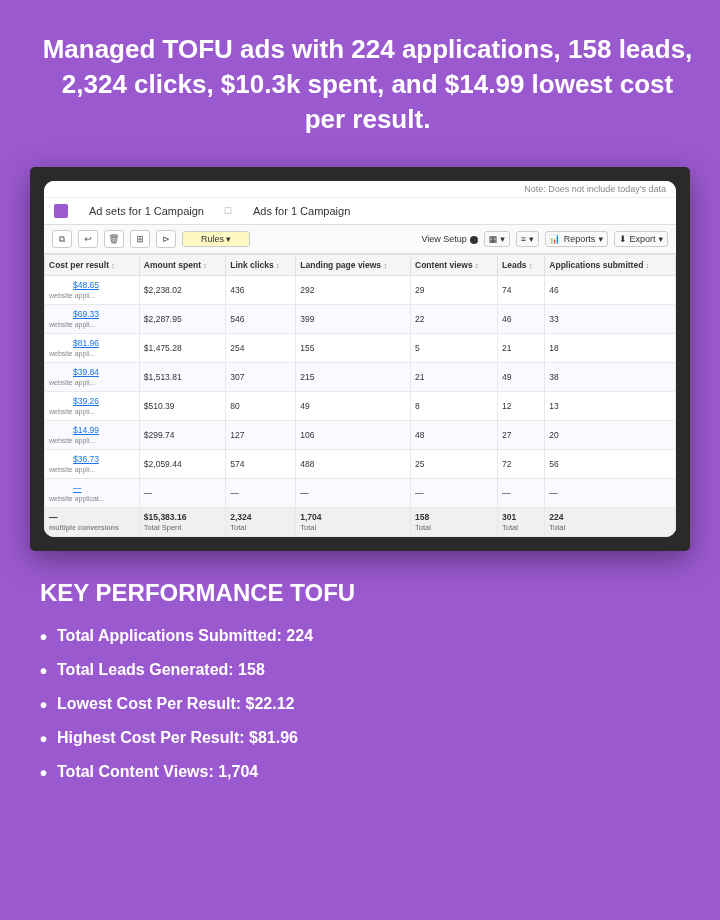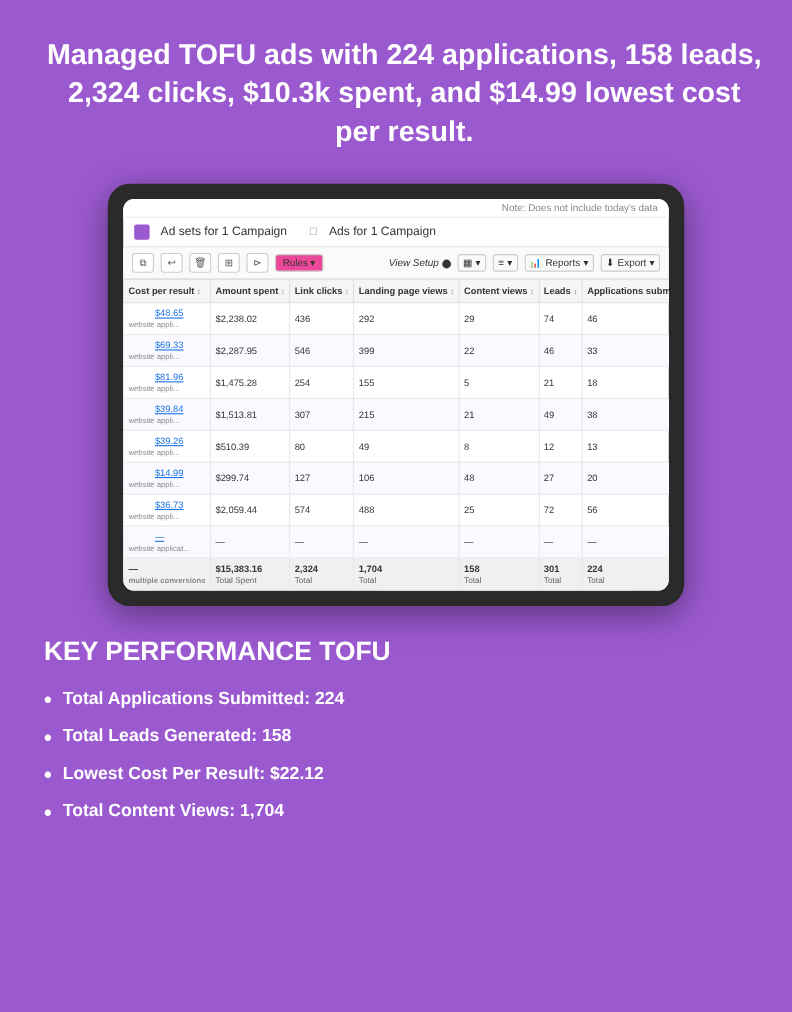--- a/index.html
+++ b/index.html
@@ -15,23 +15,23 @@
       text-align: center;
       padding: 32px 25px 20px 40px;
       font-size: 26px;
       font-weight: 900;
       line-height: 1.35;
       color: #fff;
     }
 
     .tablet-wrapper {
       margin: 10px auto 0 auto;
-      width: 524px;
+      width: 660px;
       background: #2a2a2a;
-      border-radius: 20px;
+      border-radius: 5px;
       padding: 14px 14px 14px 14px;
       box-shadow: 0 8px 30px rgba(0,0,0,0.4);
     }
 
     .tablet-screen {
       background: #fff;
       border-radius: 10px;
       overflow: hidden;
       font-family: Arial, sans-serif;
     }
@@ -51,21 +51,21 @@
       padding: 6px 10px;
       gap: 20px;
       border-bottom: 1px solid #ddd;
       font-size: 11px;
       color: #333;
     }
 
     .tab-item {
       display: flex;
       align-items: center;
-      gap: 10px;
+      gap: 21px;
     }
 
     .tab-icon {
       width: 14px;
       height: 14px;
       background: #9b59d0;
       display: inline-block;
       border-radius: 2px;
     }
 
@@ -91,35 +91,34 @@
       color: #555;
       cursor: pointer;
     }
 
     .toolbar-rules {
       display: flex;
       align-items: center;
       gap: 2px;
       border: 1px solid #ccc;
       border-radius: 3px;
-      background: #ec4899;
-      padding: 2px 6px;
+      background: #fef9c3;
+      padding: 2px 18px;
       font-size: 9px;
       color: #333;
     }
 
     .toolbar-spacer { flex: 1; }
 
     .toolbar-setup {
       font-size: 9px;
       color: #333;
       display: flex;
       align-items: flex-end;
       gap: 3px;
-      font-style: italic;
     }
 
     .toolbar-dot {
       width: 8px;
       height: 8px;
       background: #333;
       border-radius: 50%;
     }
 
     .toolbar-group {
@@ -368,15 +367,16 @@
 
   </div>
 </div>
 
 <div class="kpi-section">
   <div class="kpi-title">KEY PERFORMANCE TOFU</div>
   <ul class="kpi-list" id="kpi-list">
       <li>Total Applications Submitted: 224</li>
       <li>Total Leads Generated: 158</li>
       <li>Lowest Cost Per Result: $22.12</li>
+      <li>Highest Cost Per Result: $81.96</li>
       <li>Total Content Views: 1,704</li>
     </ul>
 </div>
 
 </body></html>

